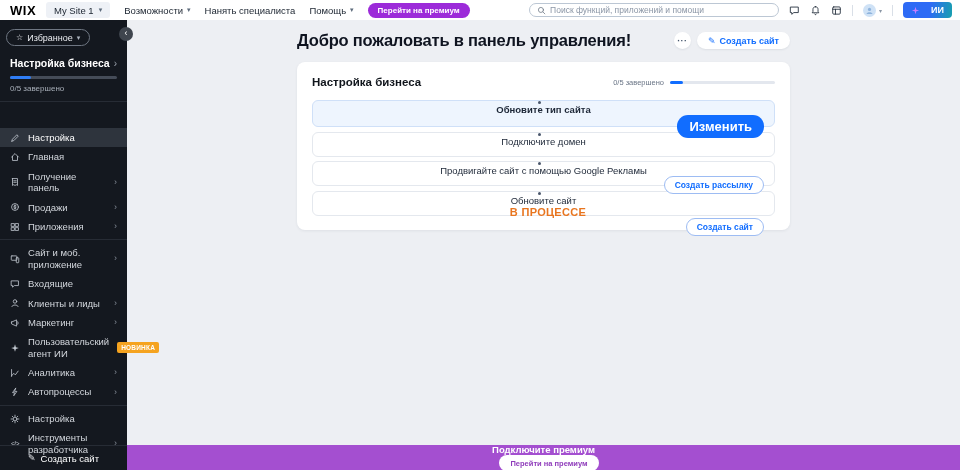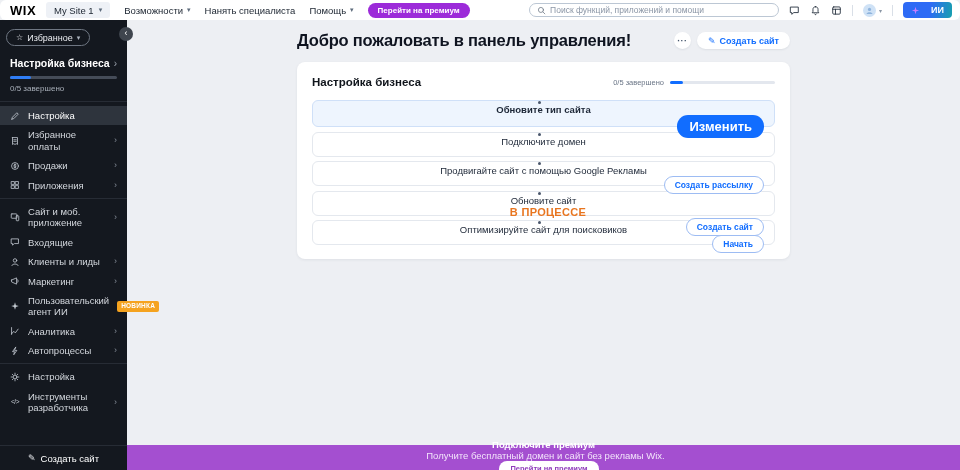--- a/index.html
+++ b/index.html
@@ -2,21 +2,21 @@
 <html><head>
 <meta charset="utf-8">
 <style>
   * { margin:0; padding:0; box-sizing:border-box; }
   html,body { width:960px; height:470px; overflow:hidden; }
   body { font-family:"Liberation Sans","DejaVu Sans",sans-serif; position:relative; background:#edeff3; }
   svg { display:block; }
   .ico { stroke:currentColor; fill:none; stroke-width:1.3; stroke-linecap:round; stroke-linejoin:round; }
 
   
-  .topbar { position:absolute; top:0; left:0; right:0; height:20px; background:#ffffff; display:flex; align-items:center; padding:0 8px; z-index:10;border-radius:6px; }
+  .topbar { position:absolute; top:0; left:0; right:0; height:20px; background:#ffffff; display:flex; align-items:center; padding:0 8px; z-index:10; }
   .logo { font-size:13px; font-weight:800; color:#000; letter-spacing:.5px; margin:0 10px 0 2px; }
   .site-menu { display:flex; align-items:center; gap:5px; background:#eef1f6; border-radius:3px; padding:2.5px 8px; font-size:9.5px; color:#1b2430; cursor:pointer; }
   .tnav { margin-left:14px; display:flex; align-items:center; gap:4px; font-size:9.5px; color:#1b2430; cursor:pointer; }
   .chev-d { font-size:7px; color:#5d6b7c; }
   .premium-pill { margin-left:14px; background:#9c2bd9; color:#fff; font-size:8px; font-weight:600; padding:3px 10px; border-radius:9px; border:none; cursor:pointer; white-space:nowrap; }
   .search-box { margin-left:auto; width:250px; height:14px; border:1px solid #bcc7d4; border-radius:10px; display:flex; align-items:center; gap:4px; padding:0 7px; background:#fff; }
   .search-box input { border:none; outline:none; flex:1; font-size:8.5px; color:#3a4656; background:transparent; font-family:inherit; }
   .search-box input::placeholder { color:#8b96a6; }
   .tb-icon { margin-left:10px; color:#25303e; cursor:pointer; display:flex; }
   .tb-div { width:1px; height:11px; background:#d9dfe7; margin-left:10px; }
@@ -30,21 +30,21 @@
   .fav-pill { display:inline-flex; align-items:center; gap:4px; border:1px solid #6e7682; border-radius:10px; padding:2.5px 9px; color:#e9ebef; font-size:9px; cursor:pointer; background:transparent; font-family:inherit; }
   .fav-star { font-size:8px; color:#e9ebef; }
   .collapse-btn { position:absolute; top:7px; left:119px; width:14px; height:14px; border-radius:50%; background:#3f454e; color:#fff; font-size:9px; line-height:12px; text-align:center; cursor:pointer; z-index:12; }
   .section { padding:4px 10px 8px; border-bottom:1px solid #272c35; }
   .sec-row { display:flex; align-items:center; color:#fff; cursor:pointer; }
   .sec-title { font-size:10.5px; font-weight:700; }
   .sec-chev { margin-left:auto; color:#9aa1ab; font-size:10px; }
   .side-track { height:3px; background:#454c58; border-radius:2px; margin:7px 0 5px; }
   .side-fill { height:100%; background:#2f7df5; border-radius:2px; }
   .sec-label { font-size:8px; color:#a7aeb8; }
-  .menu { padding:4px 0; }
+  .menu { padding:4px 0;margin-top:22px; }
   .mi { display:flex; align-items:center; gap:8px; padding:4px 10px; font-size:9.5px; line-height:1.2; cursor:pointer; }
   .mi.active { background:#2e343d; color:#fff; }
   .mi .icw { width:10px; flex:none; display:flex; justify-content:center; color:#c2c8d0; }
   .mi .lbl { flex:1; }
   .mi .chev { color:#858d98; font-size:9px; flex:none; }
   .nbadge { background:#f5a31f; color:#fff; font-size:6.5px; font-weight:700; padding:1.5px 4px; border-radius:2px; flex:none; letter-spacing:.2px; }
   .mdiv { height:1px; background:#272c35; margin:3px 0; }
   .devtxt { font-size:6.5px; color:#c2c8d0; letter-spacing:-.5px; }
   .side-create { position:absolute; left:0; right:0; bottom:0; height:25px; border-top:1px solid #272c35; display:flex; align-items:center; justify-content:center; gap:5px; color:#fff; font-size:9.5px; cursor:pointer; }
   .pencil-g { font-size:9px; color:#e9ebef; }
@@ -172,25 +172,33 @@
       <span class="icw">
           <svg class="ico" width="10" height="10" viewBox="0 0 16 16">
             <path d="M3 13l.8-3L11 2.8 13.2 5 6 12.2 3 13z"></path>
           </svg>
         </span>
       <span class="lbl">Настройка</span>
     </div>
     <div class="mi">
       <span class="icw">
           <svg class="ico" width="10" height="10" viewBox="0 0 16 16">
+            <path d="M2.5 8L8 2.5 13.5 8M4 7v6.5h8V7"></path>
+          </svg>
+        </span>
+      <span class="lbl">Главная</span>
+    </div>
+    <div class="mi">
+      <span class="icw">
+          <svg class="ico" width="10" height="10" viewBox="0 0 16 16">
             <path d="M4 2.5h8v11l-2-1.2-2 1.2-2-1.2-2 1.2v-11z"></path>
             <path d="M6 6h4M6 8.5h4"></path>
           </svg>
         </span>
-      <span class="lbl">Избранное оплаты</span>
+      <span class="lbl">Получение панель</span>
       <span class="chev">›</span>
     </div>
     <div class="mi">
       <span class="icw">
           <svg class="ico" width="10" height="10" viewBox="0 0 16 16">
             <circle cx="8" cy="8" r="5.5"></circle>
             <path d="M8 4.8v6.4M9.8 6.1c-1.8-1.2-3.8-.3-3.5 1 .3 1.4 3.5.7 3.4 2.3-.1 1.4-2.4 1.5-3.6.4"></path>
           </svg>
         </span>
       <span class="lbl">Продажи</span>
@@ -333,25 +341,19 @@
       <span class="tdot"></span>
       <span class="tlabel">Продвигайте сайт с помощью Google Рекламы</span>
       <button class="btn-outline">Создать рассылку</button>
     </div>
     <div class="task">
       <span class="tdot"></span>
       <span class="tlabel">Обновите сайт</span>
       <span class="tstatus">В ПРОЦЕССЕ</span>
       <button class="btn-outline">Создать сайт</button>
     </div>
-    <div class="task">
-      <span class="tdot"></span>
-      <span class="tlabel">Оптимизируйте сайт для поисковиков</span>
-      <button class="btn-outline">Начать</button>
-    </div>
   </div>
 </div>
 
 <div class="footer">
   <span class="f-bold">Подключите премиум</span>
-  <span class="f-text">Получите бесплатный домен и сайт без рекламы Wix.</span>
   <button class="f-btn">Перейти на премиум</button>
 </div>
 
 </body></html>

